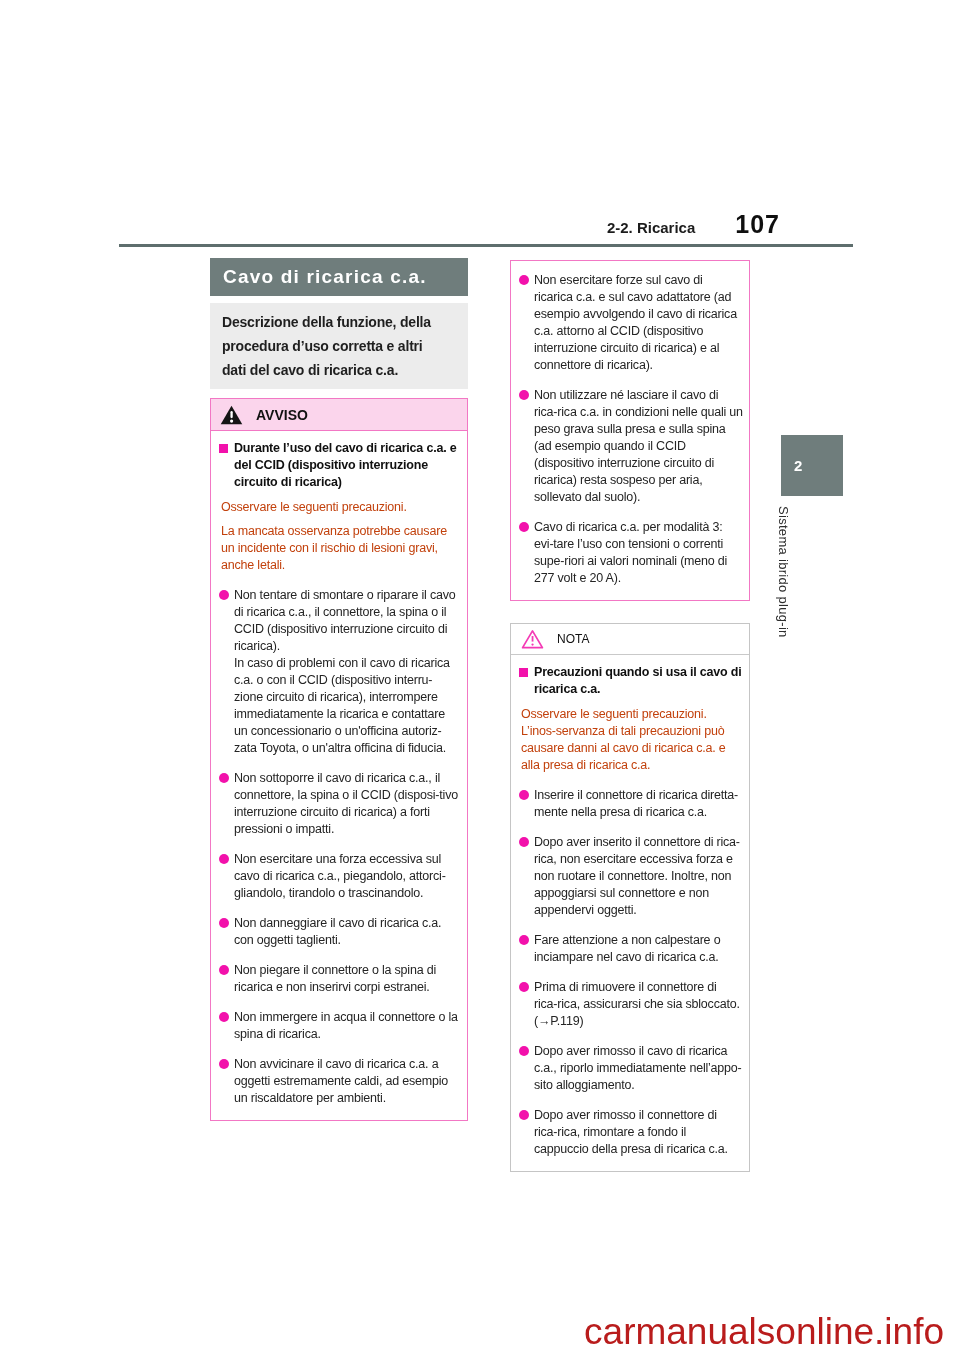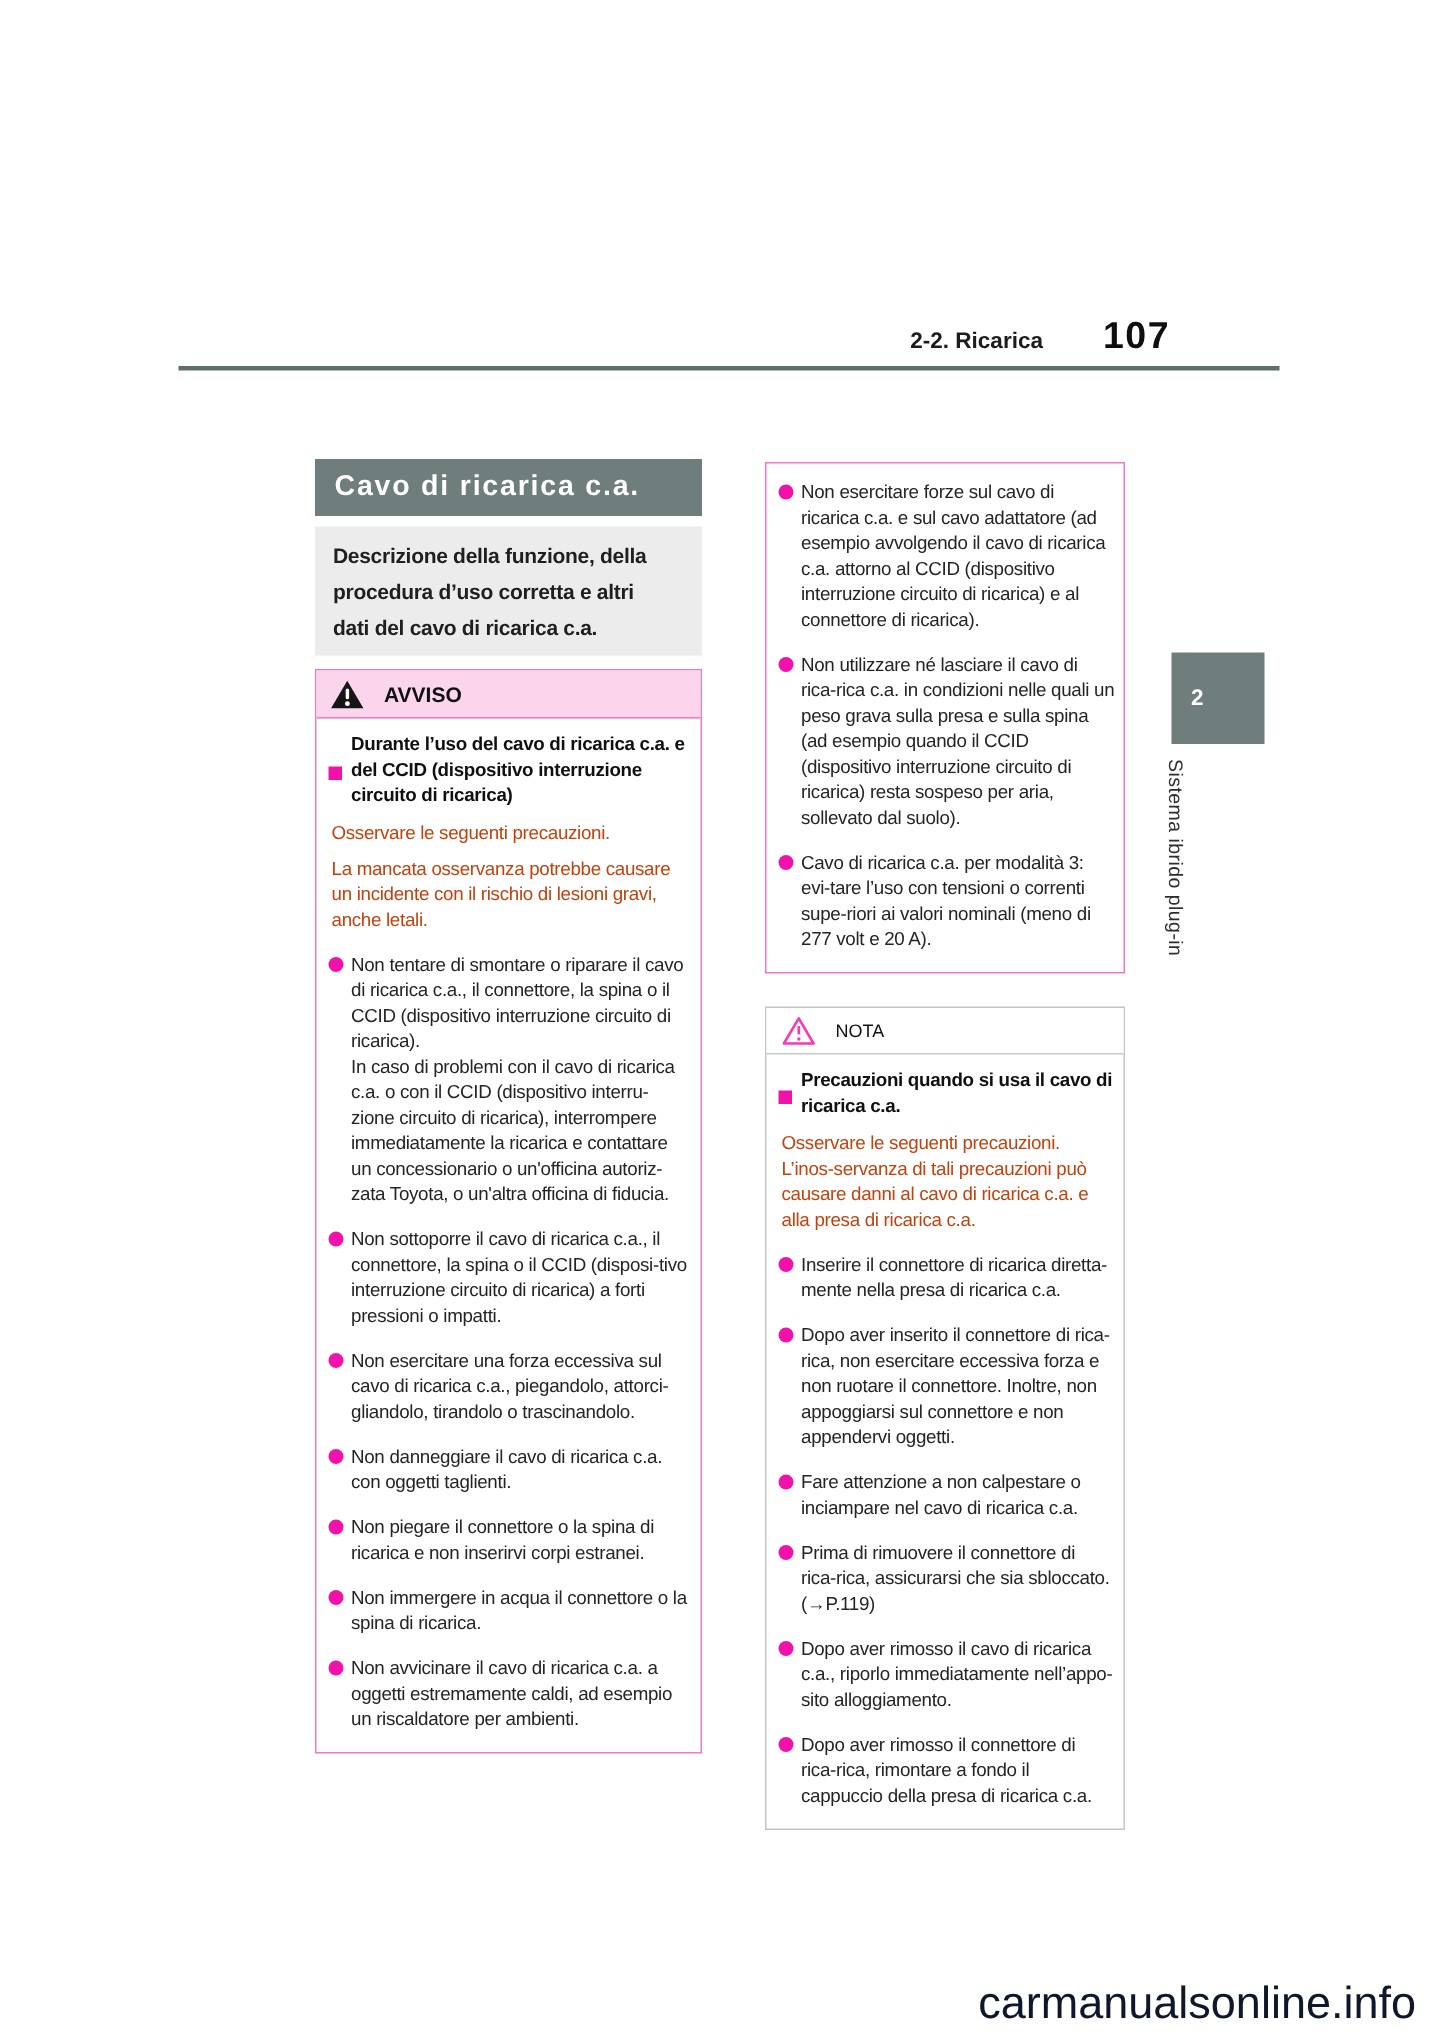--- a/index.html
+++ b/index.html
@@ -14,21 +14,21 @@
   .hdr-rule{position:absolute;top:244px;left:119px;width:734px;height:3px;background:#5e6e6d;}
 
   
   .chapter-tab{position:absolute;left:781px;top:435px;width:62px;height:61px;background:#6f7d7c;
        color:#fff;font-size:15px;font-weight:bold;display:flex;align-items:center;
        padding-left:13px;box-sizing:border-box;}
   .side-label{position:absolute;left:776px;top:506px;writing-mode:vertical-rl;
        font-size:13px;color:#2e2e2e;letter-spacing:0.3px;}
 
   
-  .col{position:absolute;top:258px;margin-top:48px;}
+  .col{position:absolute;top:258px;}
   .col-left{left:210px;width:258px;}
   .col-right{left:510px;top:260px;width:240px;}
 
   .sec-title{background:#6f7d7c;color:#fff;font-weight:bold;font-size:19px;letter-spacing:1.2px;
        height:38px;line-height:38px;padding-left:13px;margin-bottom:7px;box-sizing:border-box;}
   .desc-box{background:#ececec;color:#1f1f1f;font-weight:bold;font-size:14px;line-height:24px;
        letter-spacing:-0.2px;padding:7px 6px 7px 12px;white-space:pre-line;margin-bottom:9px;}
 
   
   .warnbox{border:1.5px solid #f277c4;background:#fff;box-sizing:border-box;}
@@ -36,30 +36,30 @@
        align-items:center;gap:13px;padding-left:9px;}
   .warn-label{font-size:14px;font-weight:bold;color:#111;}
 
   
   .notebox{border:1.5px solid #c5c5c5;background:#fff;margin-top:22px;box-sizing:border-box;}
   .note-hd{height:30px;display:flex;align-items:center;gap:13px;padding-left:10px;
        border-bottom:1.5px solid #c9c9c9;background:#fff;}
   .note-label{font-size:12px;color:#111;}
 
   .box-body{padding:9px 6px 13px 8px;}
-  .hitem{display:flex;gap:6px;margin-bottom:8px;align-items:center;}
+  .hitem{display:flex;gap:6px;margin-bottom:8px;}
   .sq{width:9px;height:9px;background:#f211ab;flex:none;margin-top:4px;}
   .htext{font-weight:bold;font-size:12.5px;line-height:17px;letter-spacing:-0.2px;color:#101010;white-space:pre-line;}
   .para{font-size:12.5px;line-height:17px;letter-spacing:-0.2px;color:#c2410c;margin:7px 0 0 2px;white-space:pre-line;}
   .bitem{display:flex;gap:5px;margin-top:13px;}
   .bitem.first{margin-top:2px;}
   .dot{width:10px;height:10px;border-radius:50%;background:#f211ab;flex:none;margin-top:3px;}
   .btext{font-size:12.5px;line-height:17px;letter-spacing:-0.2px;color:#242424;white-space:pre-line;}
 
-  .watermark{position:absolute;right:16px;bottom:5px;font-size:30px;color:#0f172a;}
+  .watermark{position:absolute;right:16px;bottom:5px;font-size:37px;color:#b91c1c;}
   .icon{flex:none;display:block;}
 </style>
 </head>
 <body>
 
 <div class="page">
 
   <div class="hdr">
     <span class="hdr-section">2-2. Ricarica</span>
     <span class="hdr-num">107</span>

